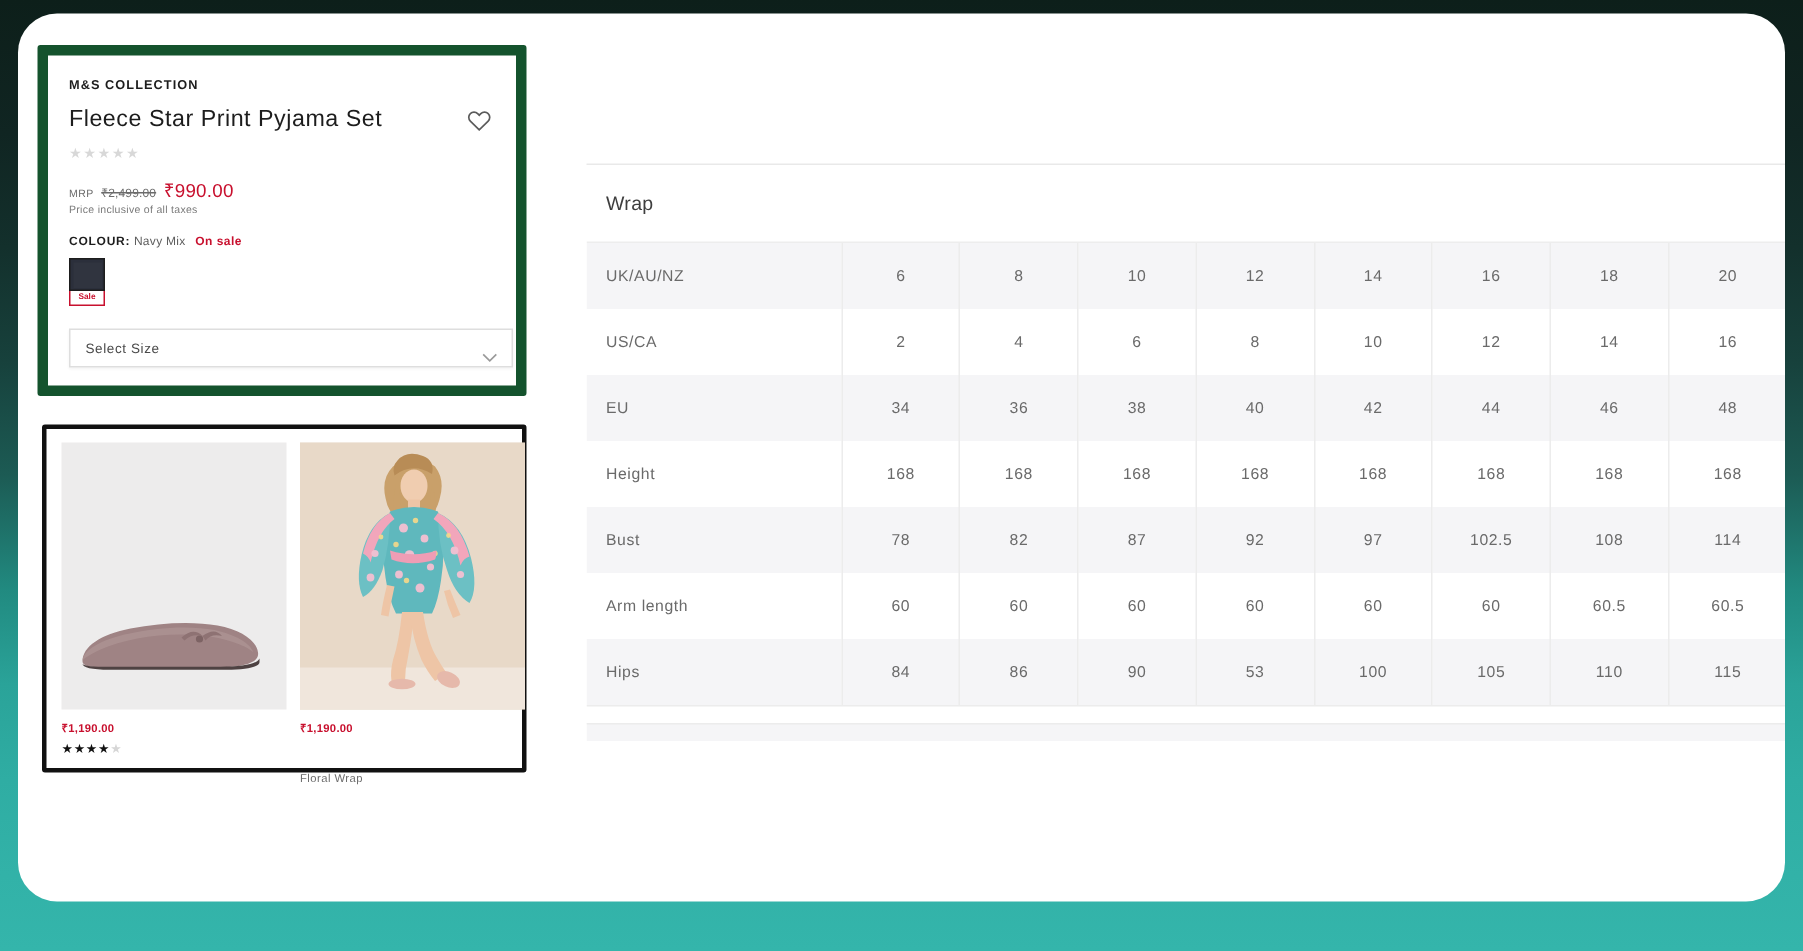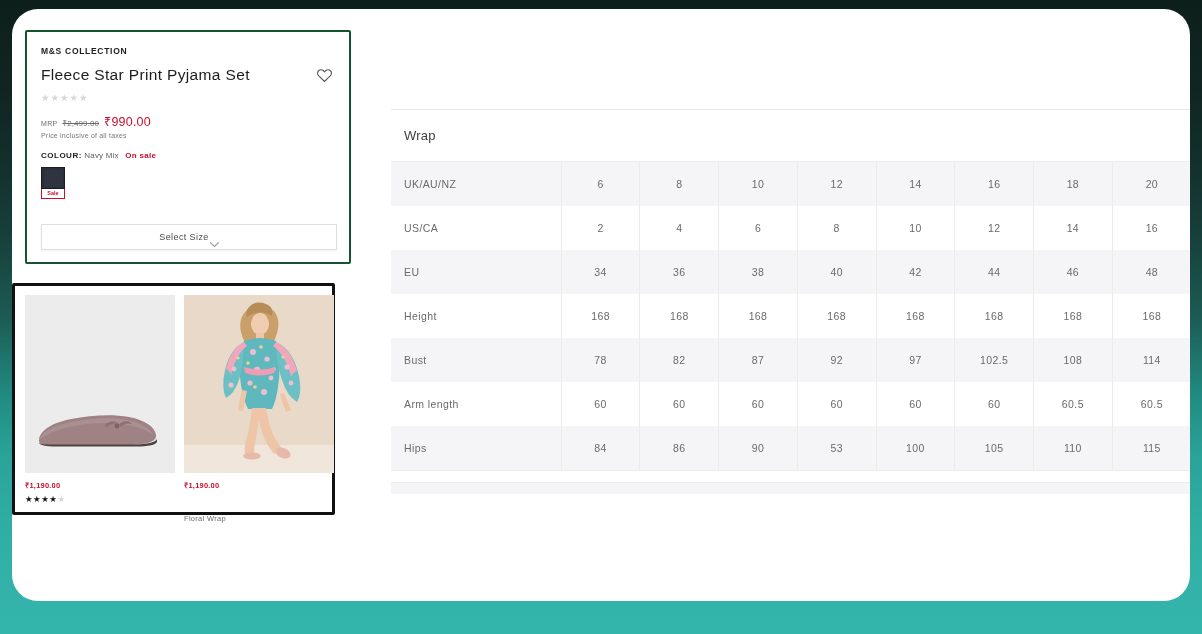--- a/index.html
+++ b/index.html
@@ -40,21 +40,21 @@
   }
 
   
   .product-card {
     position: absolute;
     left: 13px;
     top: 21px;
     width: 326px;
     height: 234px;
     background: #ffffff;
-    border: 2px solid #14532d;
+    border: 7px solid #14532d;
     border-radius: 2px;
     padding: 12px 14px 0 14px;
   }
 
   .brand {
     font-size: 8.5px;
     font-weight: bold;
     letter-spacing: 0.7px;
     color: #1d1d1d;
     margin-top: 2px;
@@ -166,21 +166,21 @@
   .select-size {
     position: absolute;
     left: 14px;
     bottom: 12px;
     width: 296px;
     height: 26px;
     border: 1px solid #dedede;
     background: #fff;
     display: flex;
     align-items: center;
-    justify-content: center;
+    justify-content: space-between;
     padding: 0 9px 0 10px;
     box-shadow: 0 1px 2px rgba(0,0,0,0.05);
   }
   .select-size-text {
     font-size: 9px;
     color: #4a4a4a;
     letter-spacing: 0.4px;
   }
   .chevron {
     width: 11px; height: 7px;
@@ -347,21 +347,21 @@
     <div class="select-size">
       <span class="select-size-text">Select Size</span>
       <span class="chevron">
         <svg width="11" height="7" viewBox="0 0 12 8" fill="none" stroke="#9a9a9a" stroke-width="1.3">
           <path d="M1 1.5 6 6.3 11 1.5"></path>
         </svg>
       </span>
     </div>
   </div>
 
-  <div class="recs-card" style="left:0; top:274px;">
+  <div class="recs-card" style="left:16px; top:274px;">
 
     <div class="rec-item">
       <div class="rec-img tile-shoe">
         <svg class="shoe" viewBox="0 0 124 44">
           <path d="M2 36 C2 26, 14 18, 34 14 C54 10, 76 9, 92 12 C108 15, 118 22, 119 30 C120 36, 112 39, 96 40 L18 40 C7 40, 2 39, 2 36 Z" fill="#9f8384"></path>
           <path d="M2 36 C2 30, 10 23, 30 18 C52 13, 74 12, 90 15 C104 18, 114 24, 116 30 C112 26, 100 21, 84 19 C60 16, 32 20, 14 28 C6 32, 2 34, 2 36 Z" fill="#b09696" opacity="0.65"></path>
           <path d="M2 37.5 C2 40, 8 41.5, 20 41.5 L98 41.5 C112 41.5, 120 39.5, 120 36.5 L120 34 C118 38, 108 39.5, 94 39.5 L16 39.5 C6 39.5, 2 38.5, 2 37.5 Z" fill="#4e4242"></path>
           <path d="M68 20 q8 -7 14 -1 q-7 -2 -12 3 z" fill="#8e7273"></path>
           <path d="M82 19 q8 -6 13 0 q-7 -2 -11 3 z" fill="#8e7273"></path>
           <circle cx="80" cy="21" r="2.4" fill="#7d6364"></circle>

